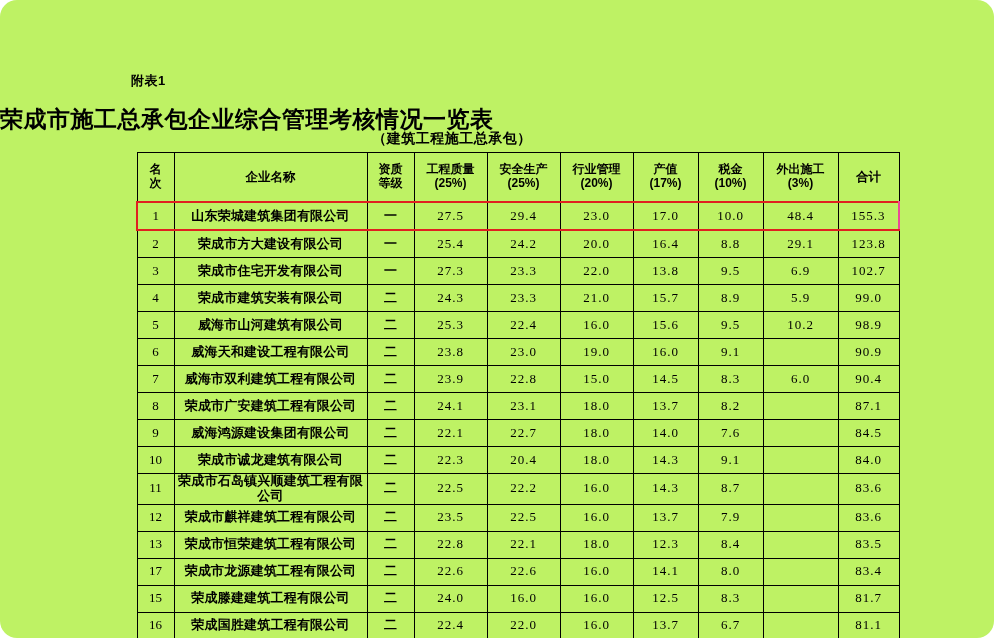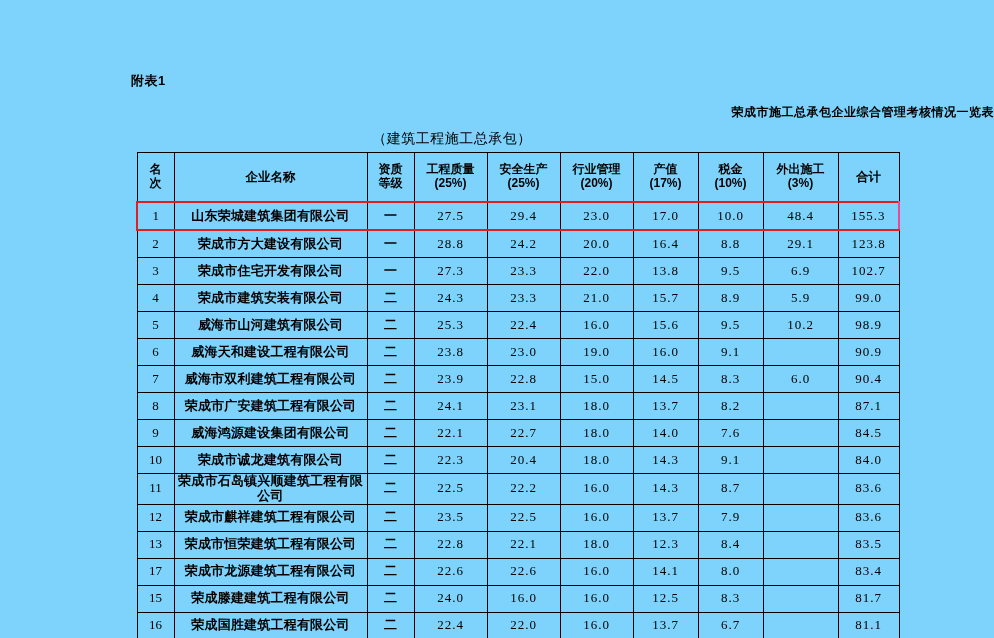--- a/index.html
+++ b/index.html
@@ -11,51 +11,52 @@
     width: 994px;
     height: 638px;
     font-family: "Liberation Serif", "DejaVu Serif", serif;
     color: #000000;
     overflow: hidden;
   }
   .page {
     position: relative;
     width: 994px;
     height: 638px;
-    background: #7dd3fc;
+    background: #bef264;
+    border-radius: 17px;
   }
   .attach-label {
     position: absolute;
     left: 131px;
     top: 72px;
     font-family: "Liberation Sans", "DejaVu Sans", sans-serif;
     font-size: 13px;
     font-weight: bold;
     letter-spacing: 0.5px;
   }
   .doc-title {
     position: absolute;
     left: 0;
     top: 104px;
     width: 994px;
-    text-align: right;
-    font-family: "Liberation Sans", "DejaVu Sans", sans-serif;
-    font-size: 12px;
+    text-align: left;
+    font-family: "Liberation Sans", "DejaVu Sans", sans-serif;
+    font-size: 23px;
     font-weight: bold;
     letter-spacing: 0.5px;
   }
   .doc-subtitle {
     position: absolute;
     left: 0;
     top: 130px;
     width: 904px;
     text-align: center;
     font-family: "Liberation Sans", "DejaVu Sans", sans-serif;
     font-size: 14px;
-    font-weight: normal;
+    font-weight: bold;
     letter-spacing: 0.5px;
   }
   .table-wrap {
     position: absolute;
     left: 136px;
     top: 152px;
     width: 722px;
   }
   table.main {
     border-collapse: collapse;
@@ -183,21 +184,21 @@
             <td class="num">23.0</td>
             <td class="num">17.0</td>
             <td class="num">10.0</td>
             <td class="num">48.4</td>
             <td class="num">155.3</td>
           </tr>
           <tr>
             <td class="rank">2</td>
             <td class="name">荣成市方大建设有限公司</td>
             <td class="grade">一</td>
-            <td class="num">28.8</td>
+            <td class="num">25.4</td>
             <td class="num">24.2</td>
             <td class="num">20.0</td>
             <td class="num">16.4</td>
             <td class="num">8.8</td>
             <td class="num">29.1</td>
             <td class="num">123.8</td>
           </tr>
           <tr>
             <td class="rank">3</td>
             <td class="name">荣成市住宅开发有限公司</td>

